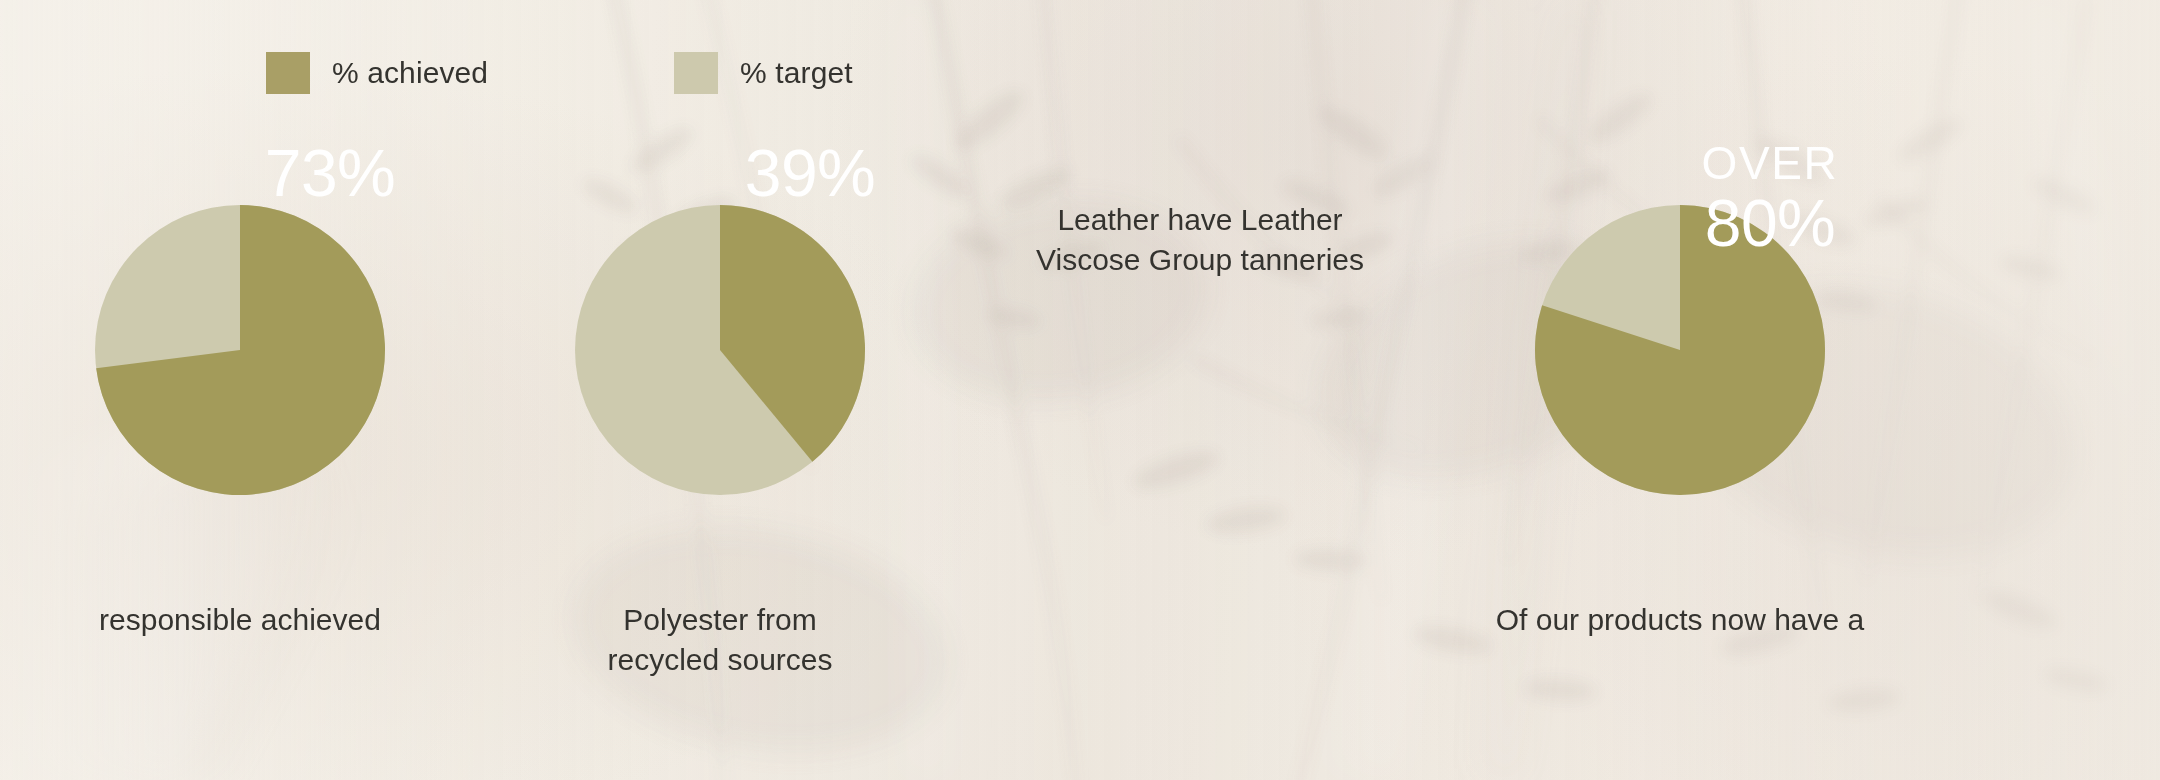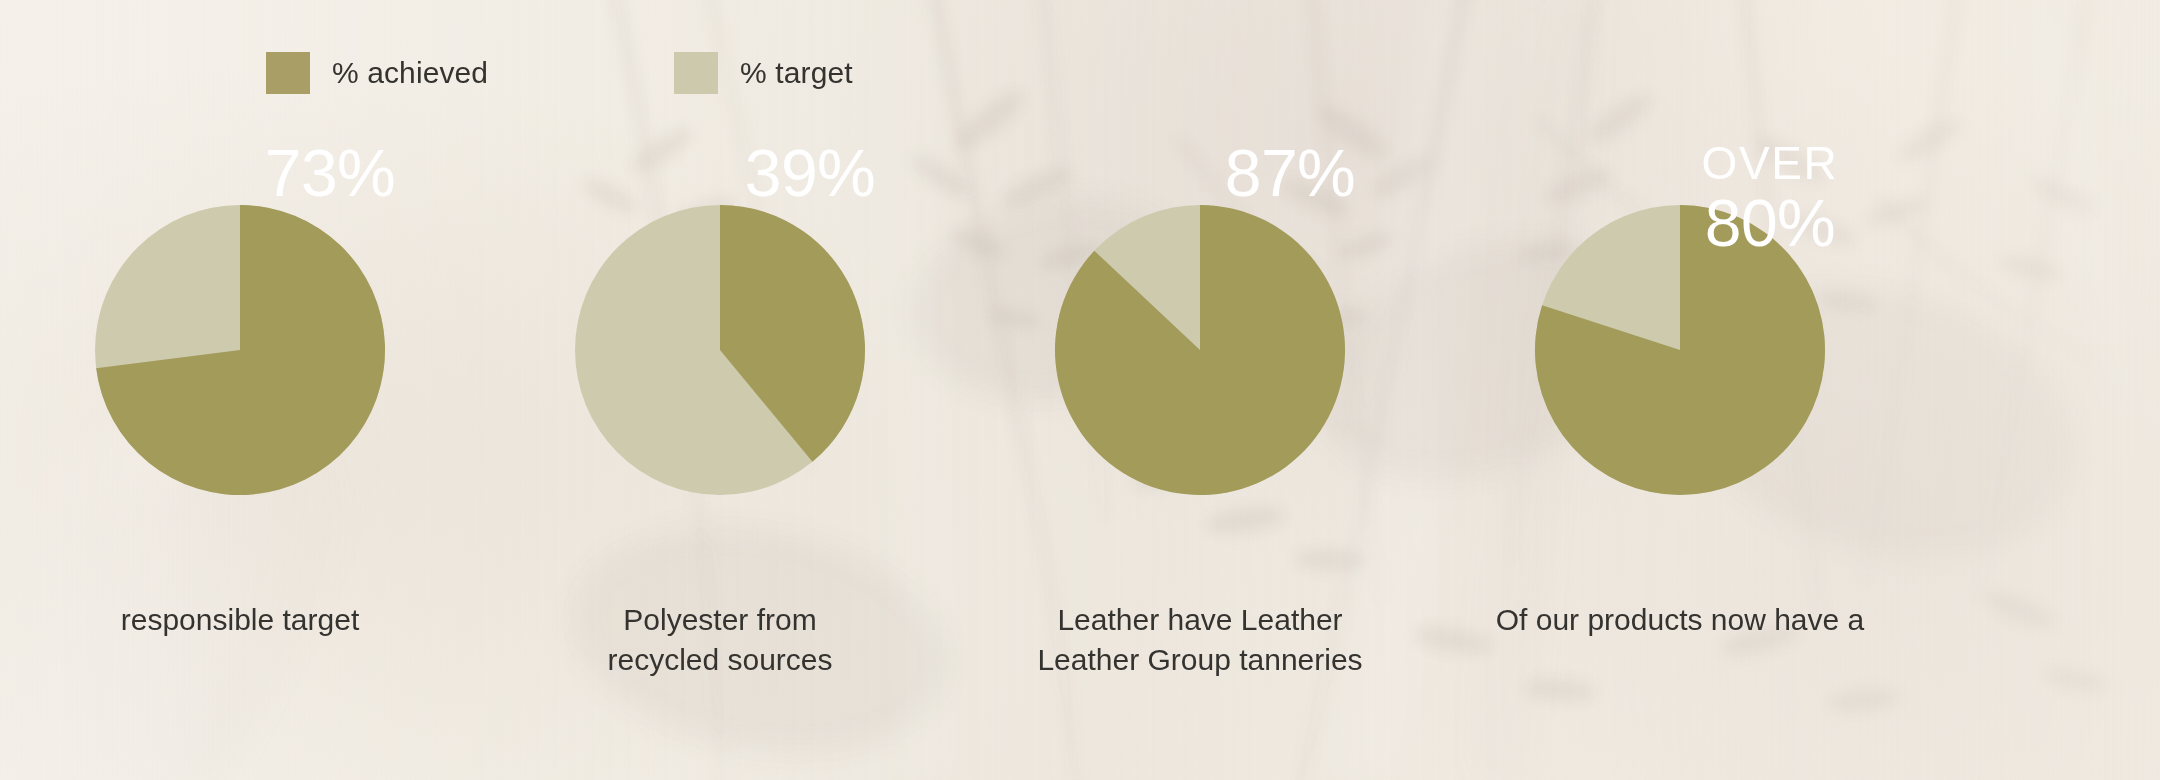--- a/index.html
+++ b/index.html
@@ -210,21 +210,21 @@
           <circle cx="200" cy="200" r="145" fill="#cdcaae"></circle>
           <path id="slice-0" fill="#a39b5a" d="M 200 200 L 200 55 A 145 145 0 1 1 56.143 218.173 Z"></path>
         </svg>
         <div class="pie-value">
           <div class="pie-value-inner">
             <span class="pie-pct">73%</span>
           </div>
         </div>
       </div>
       <div class="pie-caption">
-        <span>responsible target</span>
+        <span>responsible achieved</span>
       </div>
     </div>
 
     <div class="pie-cell">
       <div class="pie-wrap">
         <svg viewBox="0 0 400 400">
           <circle cx="200" cy="200" r="145" fill="#cdcaae"></circle>
           <path id="slice-1" fill="#a39b5a" d="M 200 200 L 200 55 A 145 145 0 0 1 292.426 311.724 Z"></path>
         </svg>
         <div class="pie-value">
@@ -233,34 +233,23 @@
           </div>
         </div>
       </div>
       <div class="pie-caption">
         <span>Polyester from</span>
         <span>recycled sources</span>
       </div>
     </div>
 
     <div class="pie-cell">
-      <div class="pie-wrap">
-        <svg viewBox="0 0 400 400">
-          <circle cx="200" cy="200" r="145" fill="#cdcaae"></circle>
-          <path id="slice-2" fill="#a39b5a" d="M 200 200 L 200 55 A 145 145 0 1 1 94.300 100.741 Z"></path>
-        </svg>
-        <div class="pie-value">
-          <div class="pie-value-inner">
-            <span class="pie-pct">87%</span>
-          </div>
-        </div>
-      </div>
       <div class="pie-caption">
         <span>Leather have Leather</span>
-        <span>Leather Group tanneries</span>
+        <span>Viscose Group tanneries</span>
       </div>
     </div>
 
     <div class="pie-cell">
       <div class="pie-wrap">
         <svg viewBox="0 0 400 400">
           <circle cx="200" cy="200" r="145" fill="#cdcaae"></circle>
           <path id="slice-3" fill="#a39b5a" d="M 200 200 L 200 55 A 145 145 0 1 1 62.097 155.193 Z"></path>
         </svg>
         <div class="pie-value">

